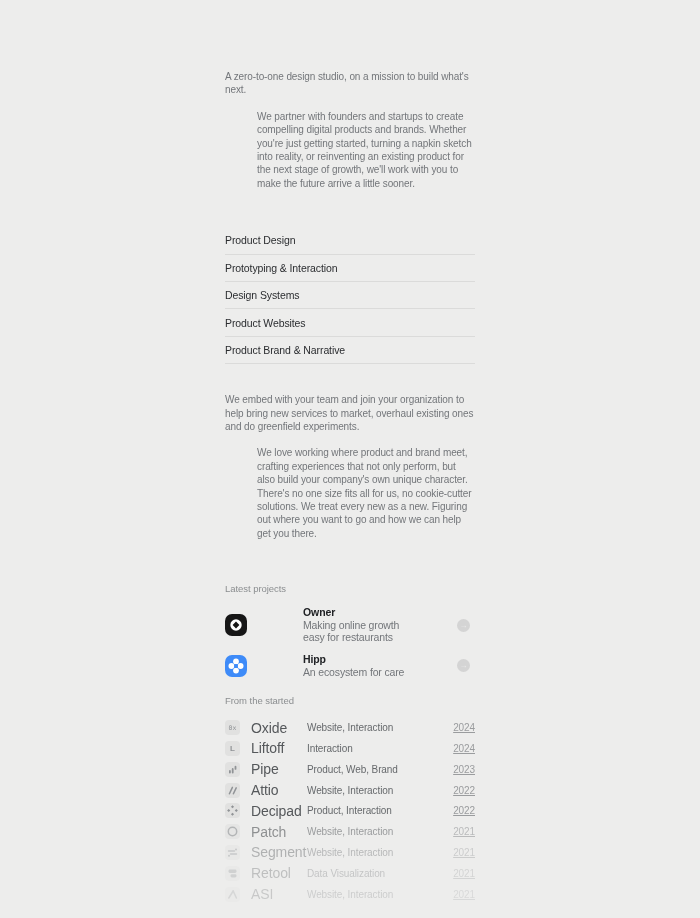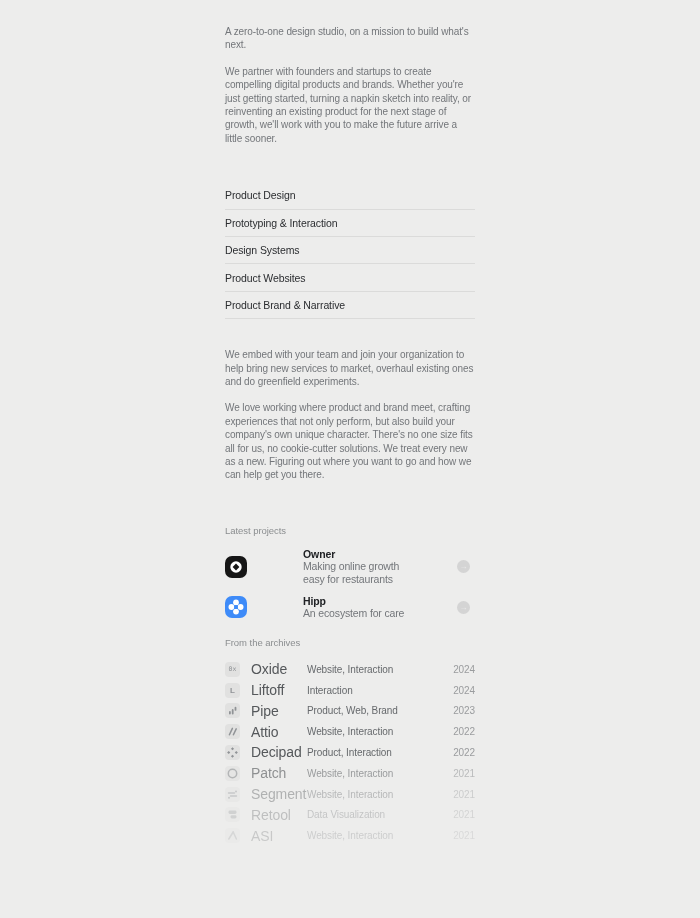--- a/index.html
+++ b/index.html
@@ -11,30 +11,30 @@
   }
   .page {
     position:relative;
     width:700px; height:918px;
     background:#ededec;
     overflow:hidden;
   }
   .content {
     width:250px;
     margin:0 auto;
-    padding-top:25px;
+    padding-top:70px;
   }
   
   .para {
     font-size:10px;
     line-height:13.4px;
     letter-spacing:-0.1px;
     color:#73767a;
   }
-  .para + .para { margin-top:13px; }
+  .para + .para { margin-top:13px;margin-left:32px; }
   
   .services { margin-top:37px;text-align:right; }
   .service-item {
     height:27.4px;
     display:flex; align-items:center;
     font-size:10.5px;
     letter-spacing:-0.1px;
     color:#2b2d30;
     border-bottom:1px solid #dbdbda;
   }
@@ -97,21 +97,21 @@
     color:#909396;
     overflow:hidden;
   }
   .archive-icon .gtxt {
     font-family:"DejaVu Sans Mono",monospace;
     font-size:6.5px; color:#909396;text-align:right;
   }
   .archive-icon .gtxt.big { font-size:8px; font-family:"Liberation Sans",sans-serif; font-weight:700; }
   .archive-name  { font-size:14px; letter-spacing:-0.1px; color:#55585b; }
   .archive-cats  { font-size:10px; letter-spacing:-0.1px; color:#66696c; }
-  .archive-year  { font-size:10px; letter-spacing:-0.1px; color:#9a9c9e; text-align:right; }
+  .archive-year  { font-size:10px; letter-spacing:-0.1px; color:#9a9c9e; text-align:right;text-decoration:underline; }
   
   .archive-row:nth-child(6) { opacity:0.62; }
   .archive-row:nth-child(7) { opacity:0.40; }
   .archive-row:nth-child(8) { opacity:0.30; }
   .archive-row:nth-child(9) { opacity:0.24; }
 </style>
 </head>
 <body>
 
 <div class="page">
@@ -187,21 +187,21 @@
             <div class="project-desc">An ecosystem for care</div>
           </span>
           <button class="arrow-btn">
             <span>→</span>
           </button>
         </div>
 
 
     </div>
 
-    <div class="section-label archives-label">From the archives</div>
+    <div class="section-label archives-label">From the started</div>
     <div class="archive-rows">
 
         <div class="archive-row">
           <span>
             <span class="archive-icon">
               <span class="gtxt">0x</span>
             </span>
           </span>
           <span class="archive-name">Oxide</span>
           <span class="archive-cats">Website, Interaction</span>

